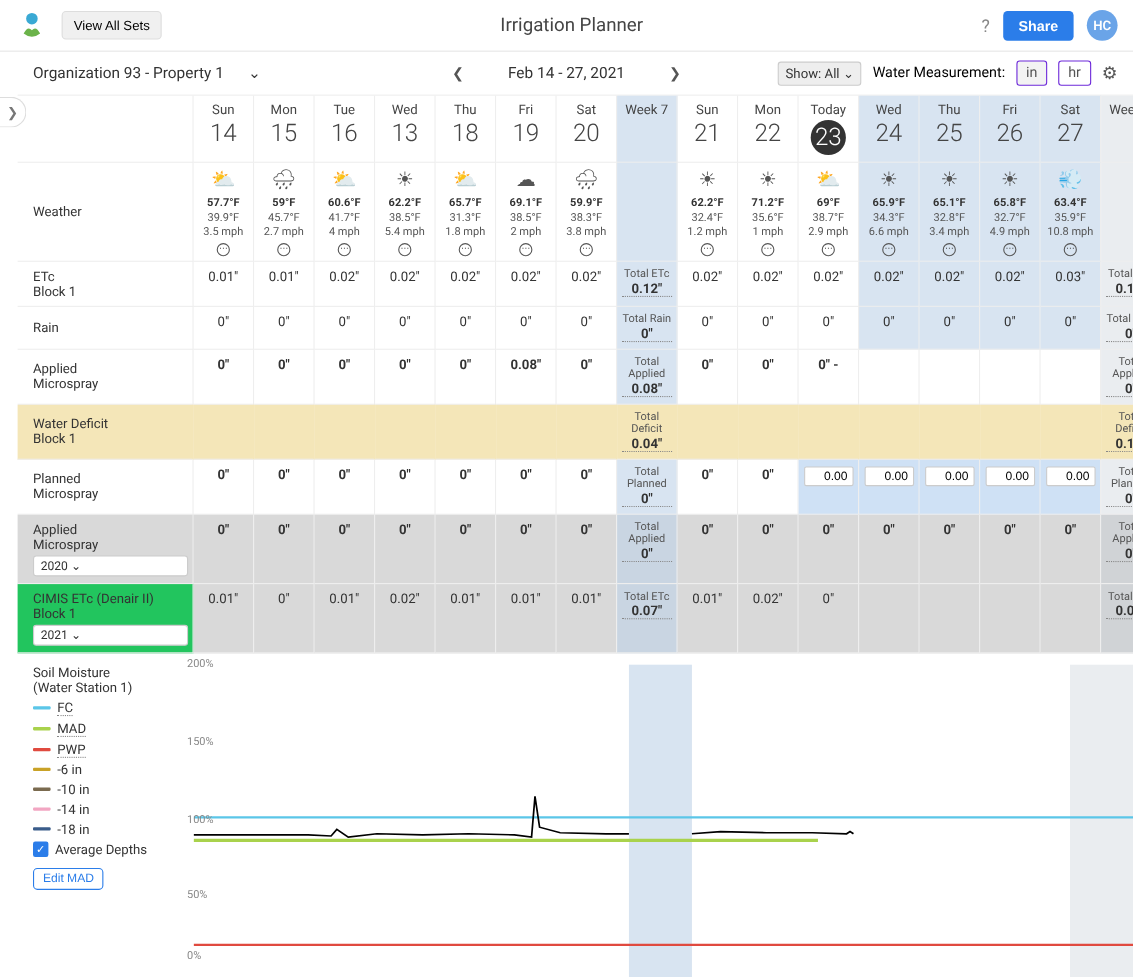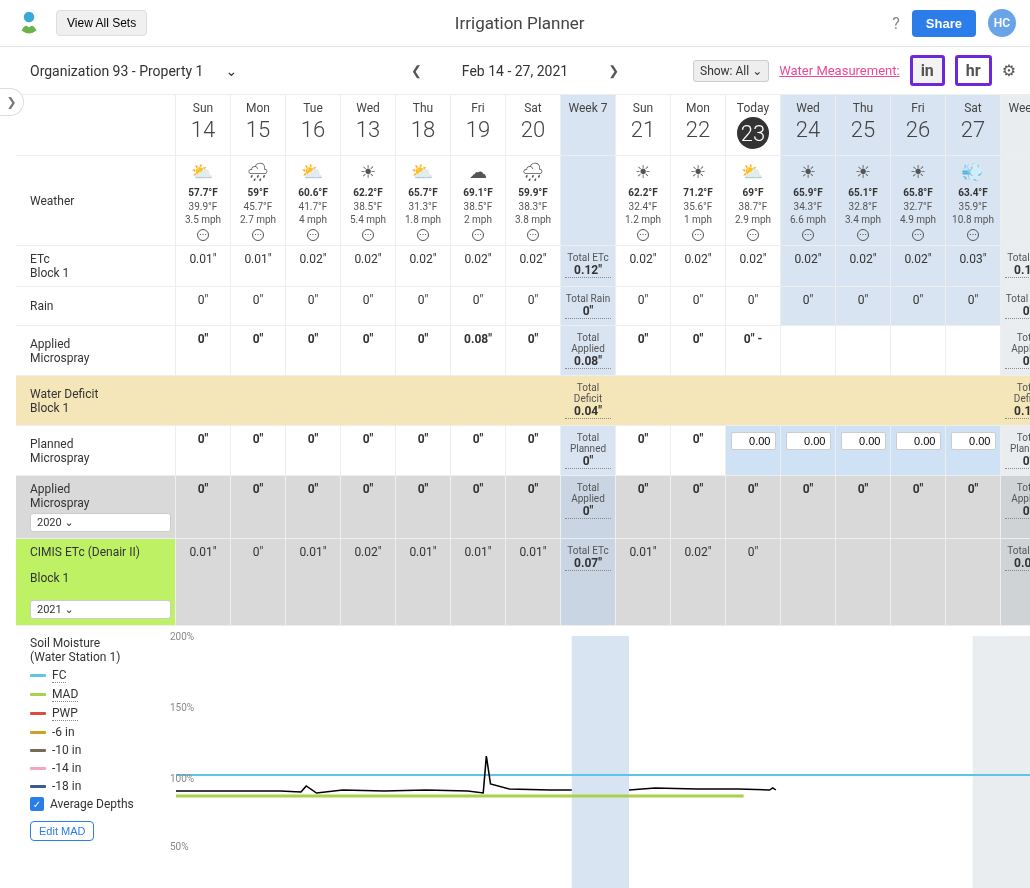--- a/index.html
+++ b/index.html
@@ -11,22 +11,22 @@
 .help-icon { color: #888; margin-right: 12px; cursor: pointer; font-size:16px; }
 .btn-share { background: #2b7de9; color: #fff; border: none; border-radius: 4px; padding: 6px 14px; font-size: 13px; cursor: pointer; margin-right: 12px; font-weight: bold; }
 .avatar { width: 28px; height: 28px; border-radius: 50%; background: #6aa4e8; color: #fff; display: flex; align-items: center; justify-content: center; font-size: 12px; font-weight:600; }
 .subheader { display: flex; align-items: center; padding: 8px 14px 8px 30px; position:relative; }
 .breadcrumb { font-size: 14px; color: #333; display:flex; align-items:center; gap:22px; cursor:pointer; }
 .date-nav { position:absolute; left:50%; transform:translateX(-50%); display: flex; align-items: center; gap: 40px; }
 .nav-arrow { cursor: pointer; color: #555; font-size:13px; }
 .date-range { font-size: 14px; color: #333; }
 .right-controls { margin-left:auto; display: flex; align-items: center; gap: 10px; }
 .show-dd { background:#eee; border:1px solid #ccc; border-radius:3px; padding:3px 6px; font-size:12px; cursor:pointer; }
-.wm-label { font-size: 13px; color: #ec4899; text-decoration: underline; }
-.unit-chip { border:3px solid #6d28d9; border-radius:3px; padding:3px 8px; font-size:16px; cursor:pointer; color:#555;font-weight:bold; }
+.wm-label { font-size: 13px; color: #000000; }
+.unit-chip { border:1px solid #6d28d9; border-radius:3px; padding:3px 8px; font-size:13px; cursor:pointer; color:#555; }
 .unit-chip.active { background:#f3f3f3; }
 .gear-icon { color:#555; cursor:pointer; font-size:16px; }
 .expand-tab { position:absolute; left:0; top:88px; width:24px; height:28px; border:1px solid #ddd; border-left:none; border-radius:0 14px 14px 0; background:#fff; display:flex; align-items:center; justify-content:center; cursor:pointer; color:#777; font-size:12px; z-index:5;}
 .grid { display:grid; grid-template-columns: 160px repeat(7,55px) 55px repeat(7,55px) 55px; border-top:1px solid #eee; }
 .cell { border-right:1px solid #eee; border-bottom:1px solid #eee; padding:6px 4px; font-size:12px; text-align:center; position:relative; }
 .cell.label { text-align:left; padding-left:14px; color:#333; display:flex; flex-direction:column; justify-content:center; }
 .cell.week { background:#d8e4f1; }
 .cell.week8 { background:#eaedf0; }
 .cell.fc { background:#d8e4f1; }
 .cell.head { font-weight:400; color:#444; }
@@ -298,21 +298,21 @@
       <div class="cell " style="background: rgb(217, 217, 217);"><b>0"</b></div>
       <div class="cell " style="background: rgb(217, 217, 217);"><b>0"</b></div>
       <div class="cell " style="background: rgb(217, 217, 217);"><b>0"</b></div>
       <div class="cell " style="background: rgb(217, 217, 217);"><b>0"</b></div>
       <div class="cell " style="background: rgb(217, 217, 217);"><b>0"</b></div>
       <div class="cell " style="background: rgb(217, 217, 217);"><b>0"</b></div>
       <div class="cell " style="background: rgb(217, 217, 217);"><b>0"</b></div>
       <div class="cell week8" style="background: rgb(208, 211, 214);">
         <div class="small-total">Total Applied<b>0"</b></div>
       </div>
-      <div class="cell label" style="background: #bef264; gap: 12px;">
+      <div class="cell label" style="background: #22c55e;">
         <div>CIMIS ETc (Denair II)</div>
         <div>Block 1</div>
         <div class="year-dd">2021 ⌄</div>
       </div>
       <div class="cell " style="background: rgb(217, 217, 217);">0.01"</div>
       <div class="cell " style="background: rgb(217, 217, 217);">0"</div>
       <div class="cell " style="background: rgb(217, 217, 217);">0.01"</div>
       <div class="cell " style="background: rgb(217, 217, 217);">0.02"</div>
       <div class="cell " style="background: rgb(217, 217, 217);">0.01"</div>
       <div class="cell " style="background: rgb(217, 217, 217);">0.01"</div>

